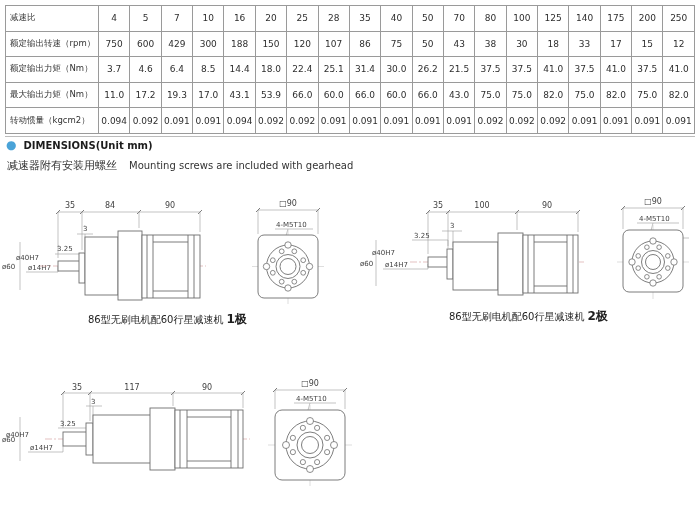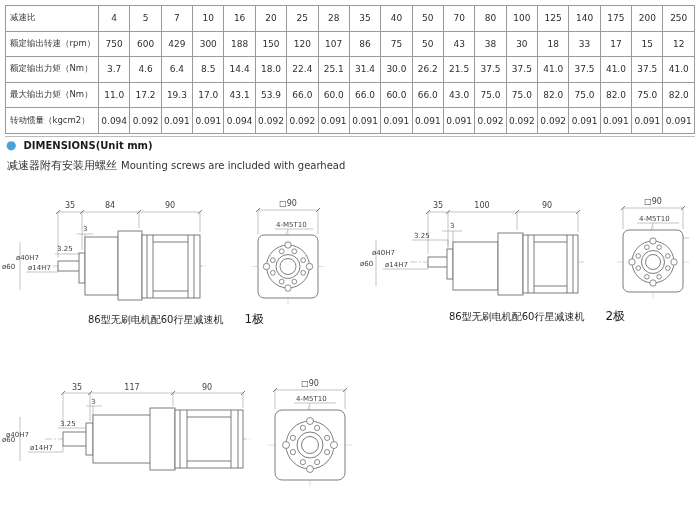--- a/index.html
+++ b/index.html
@@ -18,38 +18,38 @@
   }
   table.spec td.lbl { width:88px; text-align:left; padding-left:4px; font-size:8.5px; color:#333; }
   .table-underline { position:absolute; left:5px; top:136px; width:690px; height:1px; background:#bcbcbc; }
 
   
   .sec-head { position:absolute; left:6px; top:138px; display:flex; align-items:baseline; white-space:nowrap; }
   .bullet { color:#4aa3d8; font-size:12px; margin-right:2px; }
   .t-cn { font-size:15px; font-weight:bold; color:#101010; }
   .t-en { font-size:10px; font-weight:bold; color:#1c1c1c; margin-left:5px; }
   .sec-note { position:absolute; left:7px; top:158px; white-space:nowrap; font-size:11px; color:#333; }
-  .n-en { font-size:10px; margin-left:4px; color:#333; }
+  .n-en { font-size:10px; margin-left:12px; color:#333; }
 
   
   .draw { position:absolute; }
   svg text { font-family:"DejaVu Sans", sans-serif; }
   .dimtxt  { font-size:8px; fill:#3f3f3f; }
   .smalltxt{ font-size:7px; fill:#3f3f3f; }
   .body { fill:#ffffff; stroke:#6e6e6e; stroke-width:0.9; }
   .edge { fill:none; stroke:#6e6e6e; stroke-width:0.9; }
   .dim  { stroke:#9c9c9c; stroke-width:0.6; fill:none; }
   .tick { stroke:#6f6f6f; stroke-width:0.9; fill:none; }
   .cl   { stroke:#d9a6a6; stroke-width:0.7; stroke-dasharray:7 2 2 2; }
   .chl  { stroke:#c7c7c7; stroke-width:0.6; }
   .hole { fill:#ffffff; stroke:#6e6e6e; stroke-width:0.8; }
 
   
   .cap { position:absolute; font-size:10px; color:#1e1e1e; white-space:nowrap; }
-  .cap .stage { font-size:12px; font-weight:normal; margin-left:21px; }
+  .cap .stage { font-size:12px; font-weight:bold; margin-left:3px; }
   .cap3 { font-size:11px; }
 </style>
 </head>
 <body>
 
 <div class="page">
 
   <div class="spec-table-wrap">
     <table class="spec">
       <tbody>

